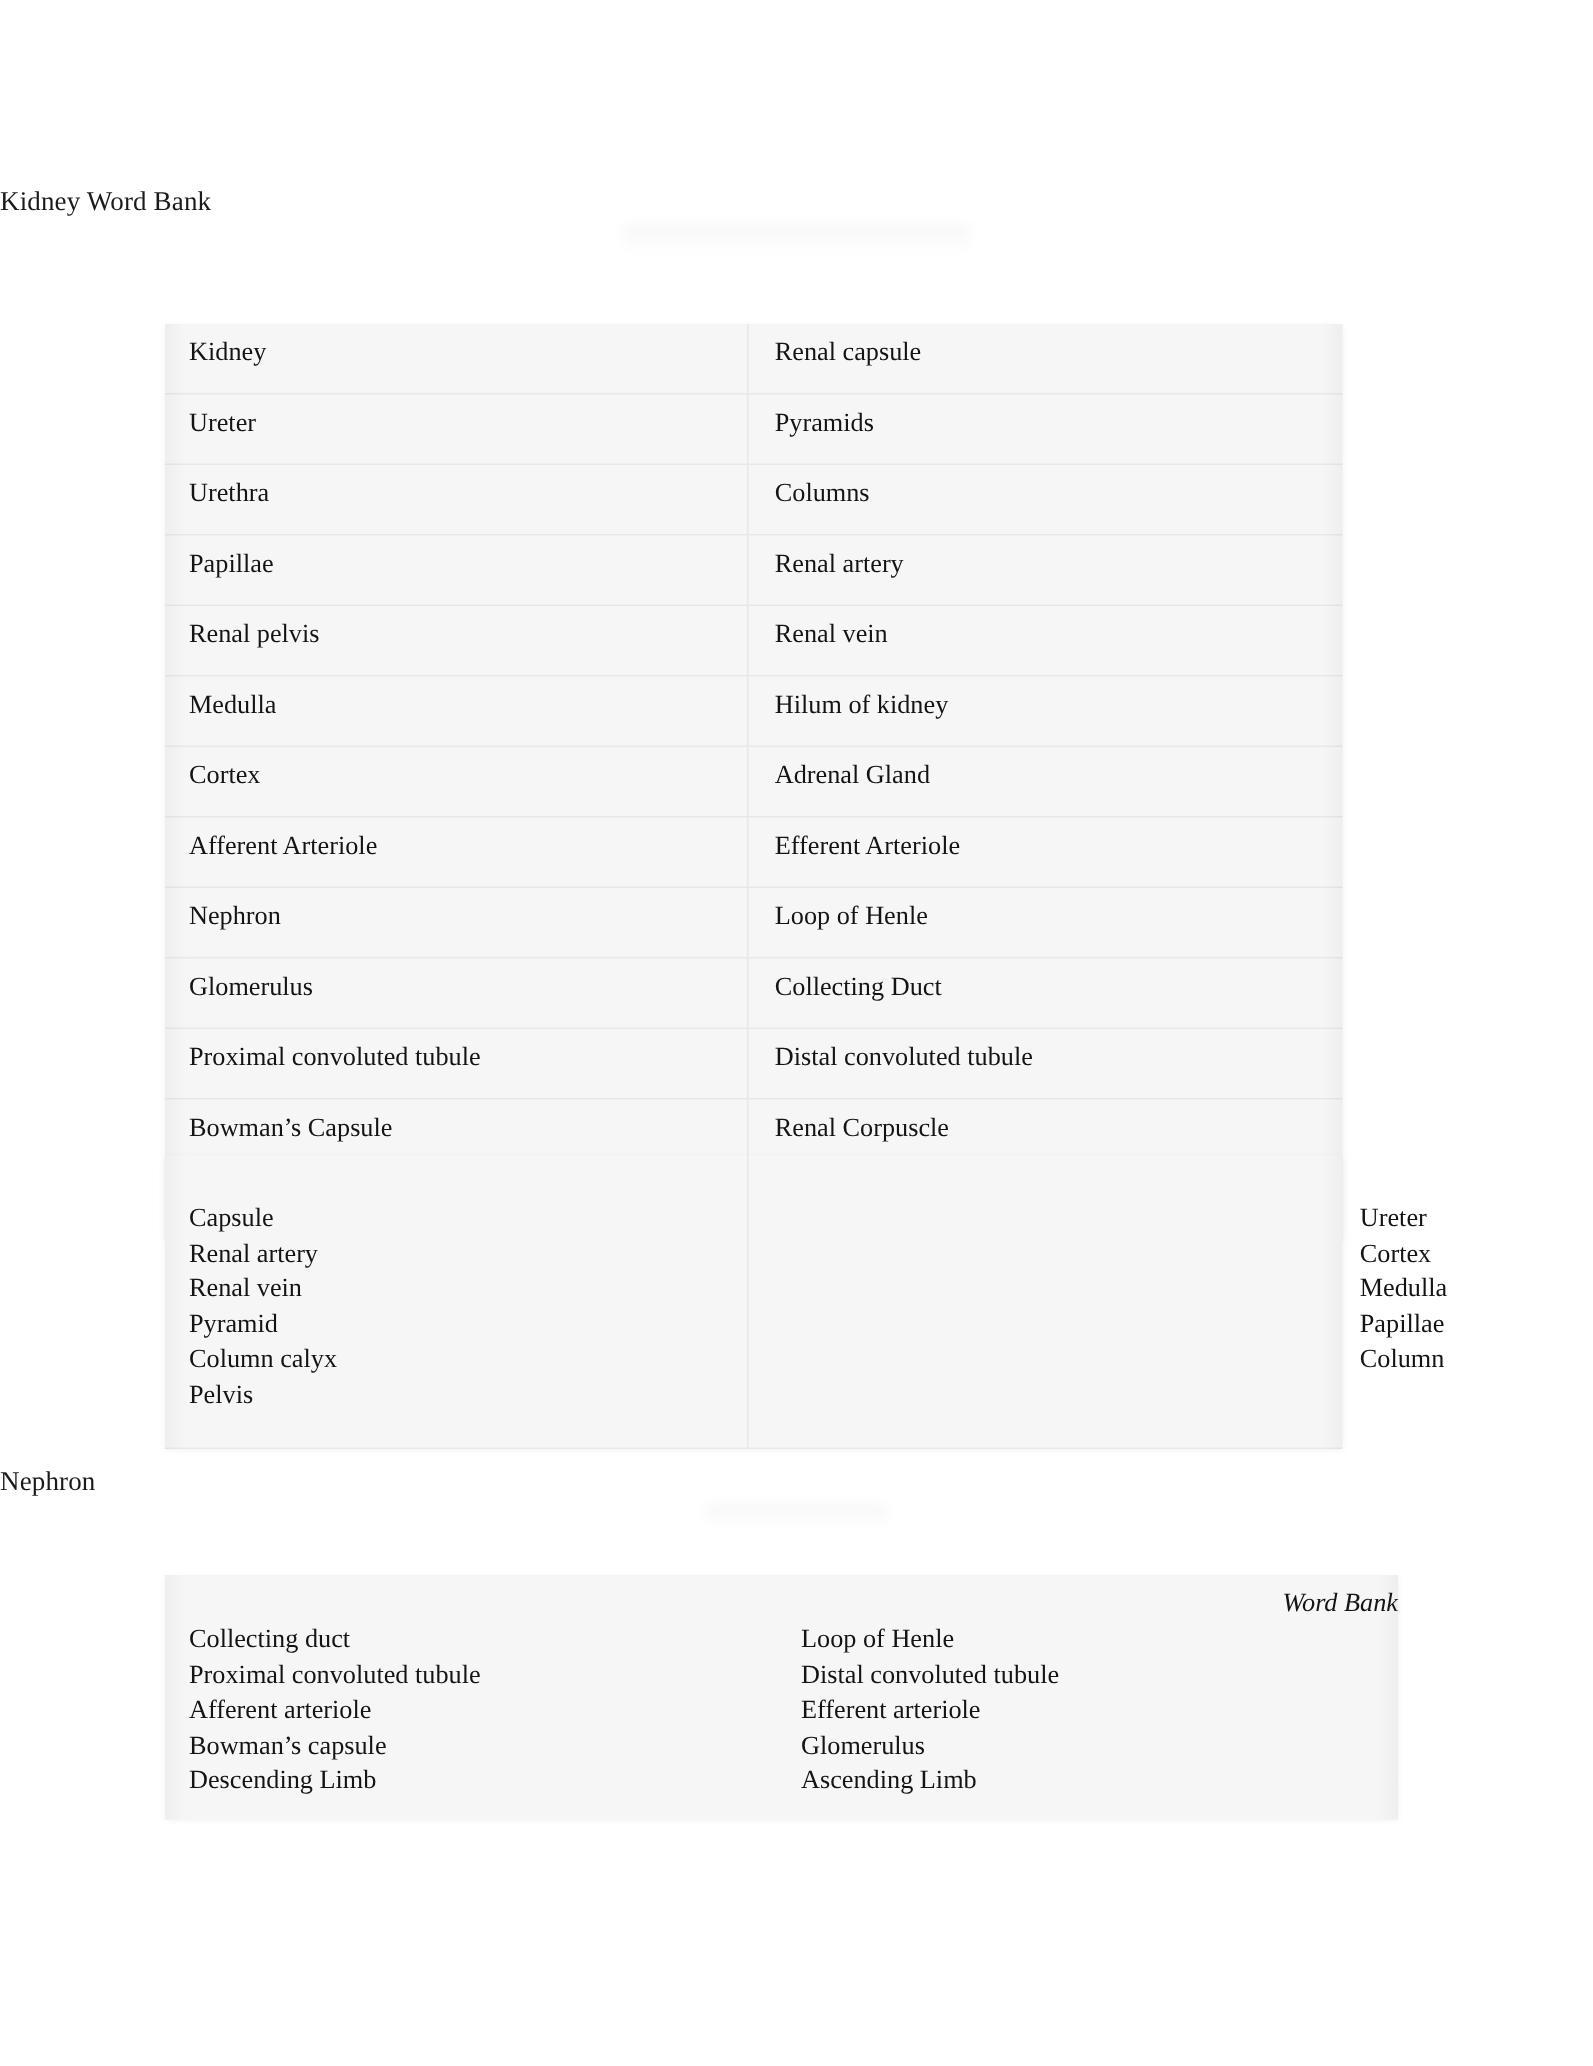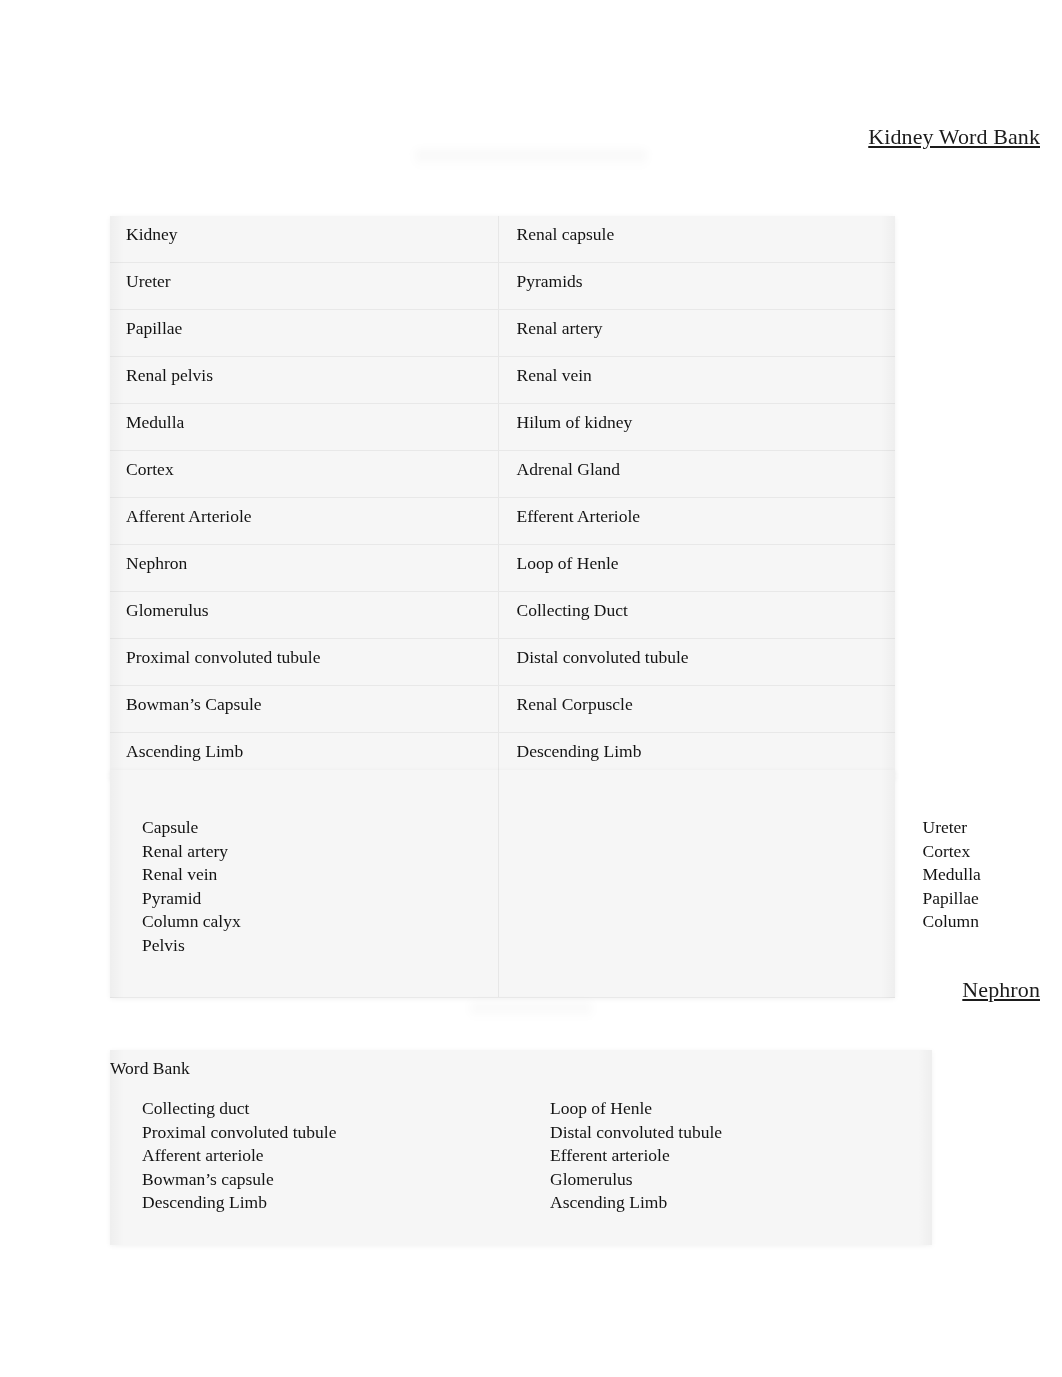--- a/index.html
+++ b/index.html
@@ -20,27 +20,26 @@
     position: absolute;
     inset: 0;
     background: #ffffff;
   }
 
   
   .doc-title {
     position: absolute;
     left: 0;
     width: 1040px;
-    text-align: right;
-    font-size: 22px;
+    text-align: left;
+    font-size: 18px;
     line-height: 1.2;
     letter-spacing: 0.1px;
     color: #1b1b1b;
     white-space: pre;
-    text-decoration: underline;
   }
   .title-shadow {
     position: absolute;
     border-radius: 3px;
     background: linear-gradient(180deg, rgba(0,0,0,0.035), rgba(0,0,0,0.0));
     filter: blur(4px);
     pointer-events: none;
   }
   #doc-title-1 { top: 124px; }
   #doc-title-2 { top: 977px; }
@@ -102,34 +101,35 @@
   #table-nephron-wordbank {
     left: 110px;
     top: 1050px;
     width: 822px;
   }
   #table-nephron-wordbank td {
     padding: 0;
   }
   .wb-heading {
     display: block;
-    text-align: left;
+    text-align: right;
     font-size: 17.5px;
     padding: 8px 0 2px 0;
     color: #141414;
+    font-style: italic;
   }
   .wb-cols {
     display: flex;
     padding: 0 0 14px 0;
   }
   .wb-col-a { width: 408px; padding-left: 16px; box-sizing: border-box; }
   .wb-col-b { flex: 1; padding-left: 16px; box-sizing: border-box; }
 
   
-  .stack-list { margin: 16px; padding: 0; list-style: none; }
+  .stack-list { margin: 0; padding: 0; list-style: none; }
   .stack-list li {
     font-size: 17.5px;
     line-height: 23.5px;
     color: #141414;
     white-space: pre;
   }
 </style>
 </head>
 <body>
 
@@ -144,20 +144,24 @@
         <col style="width:397px">
       </colgroup>
     <tbody>
       <tr>
         <td class="col-left">Kidney</td>
         <td class="col-right">Renal capsule</td>
       </tr>
       <tr>
         <td class="col-left">Ureter</td>
         <td class="col-right">Pyramids</td>
+      </tr>
+      <tr>
+        <td class="col-left">Urethra</td>
+        <td class="col-right">Columns</td>
       </tr>
       <tr>
         <td class="col-left">Papillae</td>
         <td class="col-right">Renal artery</td>
       </tr>
       <tr>
         <td class="col-left">Renal pelvis</td>
         <td class="col-right">Renal vein</td>
       </tr>
       <tr>

